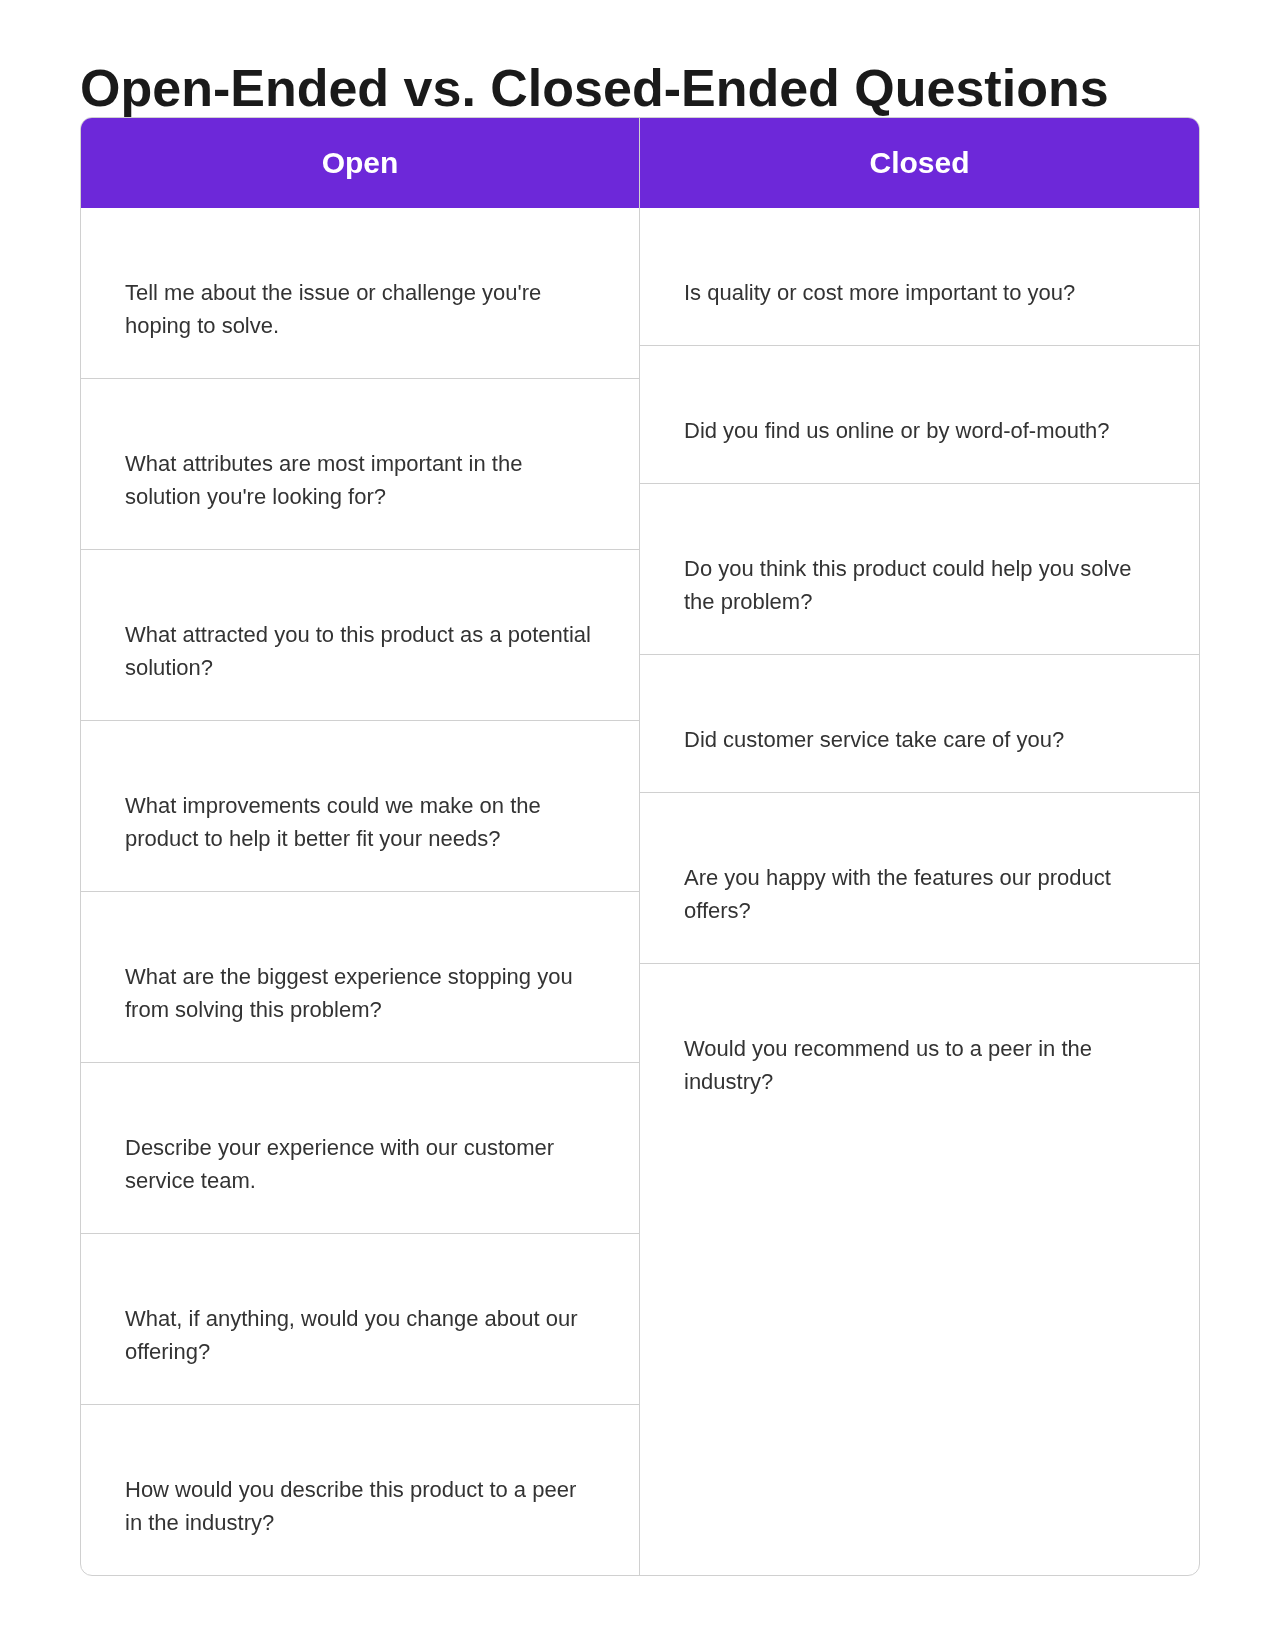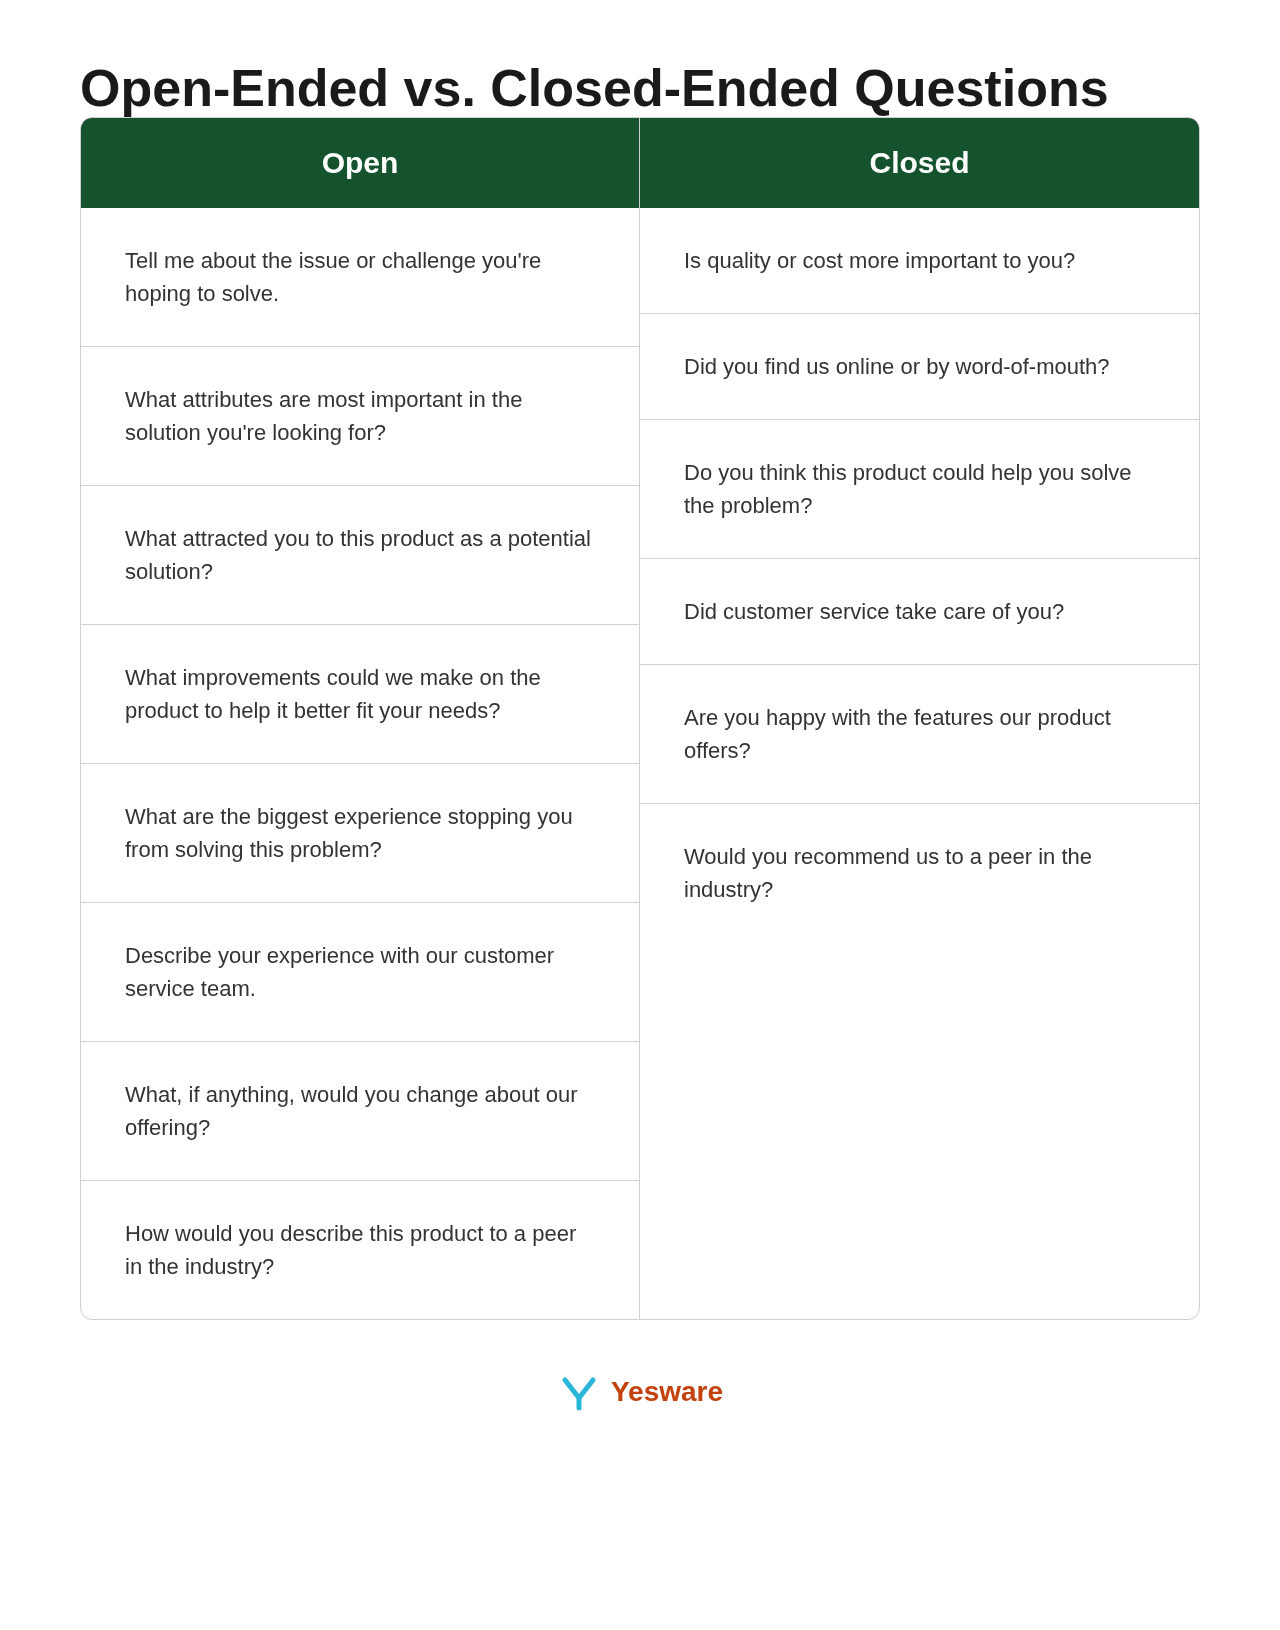--- a/index.html
+++ b/index.html
@@ -37,21 +37,21 @@
       overflow: hidden;
       border: 1.5px solid #d0d0d0;
     }
 
     .table-header {
       display: grid;
       grid-template-columns: 1fr 1fr;
     }
 
     .header-cell {
-      background: #14532d;
+      background: #6d28d9;
       color: #ffffff;
       font-size: 30px;
       font-weight: 700;
       text-align: center;
       padding: 28px 20px;
     }
 
     .header-cell:first-child {
       border-right: 1.5px solid #d0d0d0;
     }
@@ -72,20 +72,21 @@
     }
 
     .cell {
       padding: 36px 44px;
       border-bottom: 1.5px solid #d0d0d0;
       font-size: 22px;
       color: #333333;
       line-height: 1.5;
       display: flex;
       align-items: flex-start;
+      margin-top: 32px;
     }
 
     .cell:last-child {
       border-bottom: none;
     }
 
     .footer {
       display: flex;
       justify-content: center;
       align-items: center;

